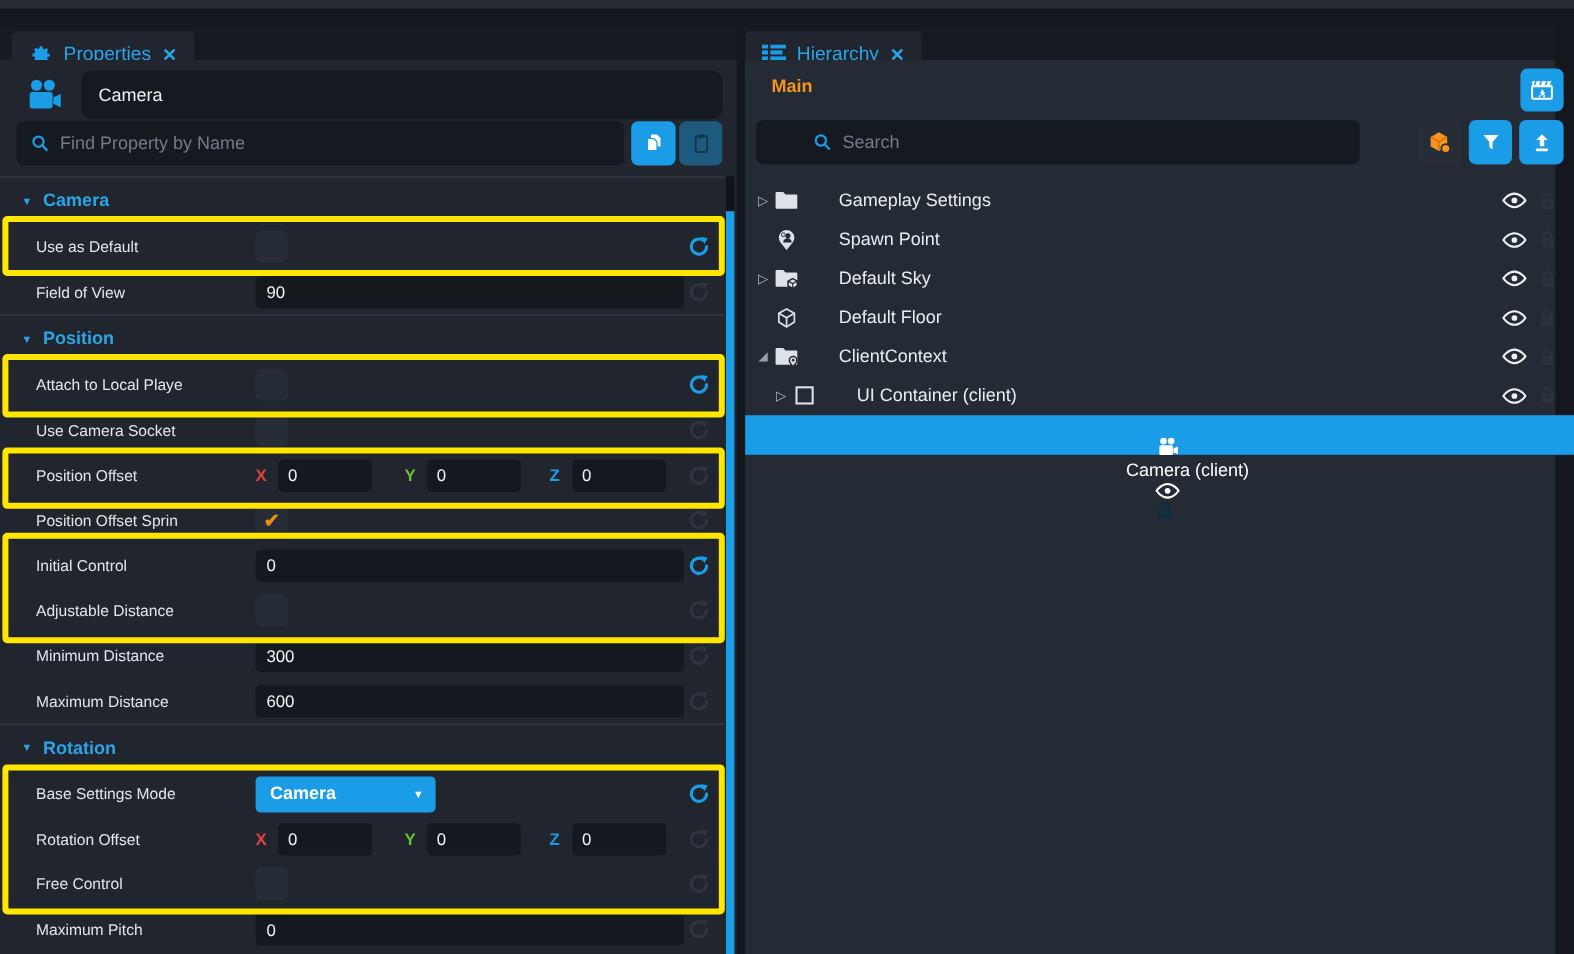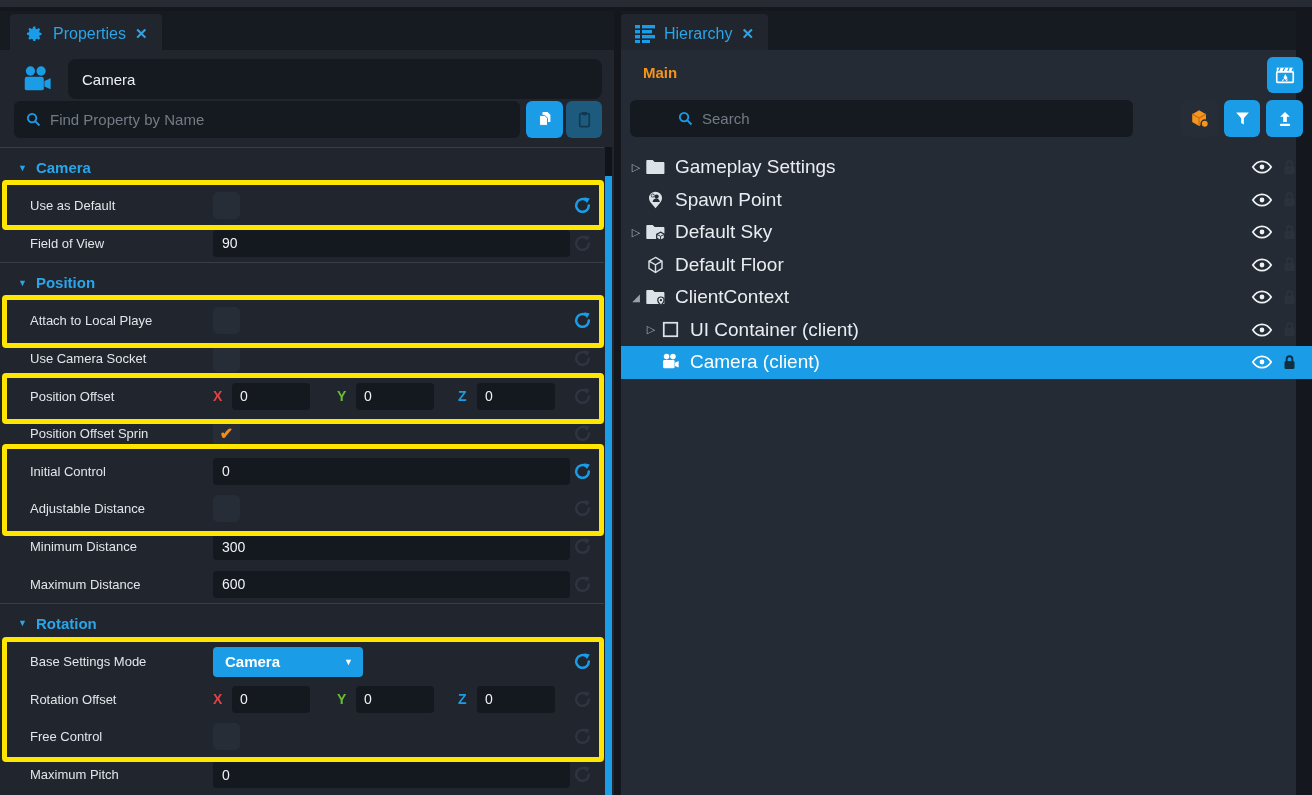--- a/index.html
+++ b/index.html
@@ -10,21 +10,21 @@
     font-family:"Liberation Sans", sans-serif;
     -webkit-font-smoothing:antialiased;
   }
   .topstrip { position:absolute; left:0; top:0; width:1312px; height:7px; background:#262b33; }
 
   
   .panel { position:absolute; top:7px; height:788px; }
   #properties-panel { left:0; width:614px; }
   #hierarchy-panel  { left:621px; width:675px; }
 
-  .tabbar { position:absolute; left:0; top:4px; right:0; height:43px; background:#161a21; }
+  .tabbar { position:absolute; left:0; top:16px; right:0; height:43px; background:#161a21; }
   .tab {
     position:absolute; top:3px; height:40px;
     background:#20252e; border-radius:4px 4px 0 0;
     display:flex; align-items:center; gap:9px; padding:0 14px;
     color:#2aa5e8; font-size:16px;
   }
   #properties-tab { left:10px; }
   #hierarchy-tab  { left:0px; }
   .tab .close { color:#2aa5e8; font-size:15px; font-weight:bold; }
   .panelbody { position:absolute; left:0; right:0; top:43px; bottom:0; }
@@ -106,21 +106,21 @@
   #upload-btn { left:645px; top:93px; width:37px; height:37px; background:#1b9ce6; }
 
   #tree { position:absolute; left:0; top:144px; width:691px; }
   .trow { height:32.5px; display:flex; align-items:center; cursor:pointer; }
   .trow.selected { background:#1b9ce6; }
   .expander { width:16px; flex:0 0 16px; text-align:center; color:#aab1bb; font-size:11px; }
   .expander.filled { color:#98a0aa; font-size:10px; }
   .ticon { width:22px; flex:0 0 22px; display:flex; align-items:center; justify-content:center;
     margin-right:9px; color:#dde2e8; }
   .trow.selected .ticon { color:#ffffff; }
-  .tlabel { color:#e9edf1; font-size:19px; white-space:nowrap; }
+  .tlabel { color:#e9edf1; font-size:15px; white-space:nowrap;margin-left:24px; }
   .trow.selected .tlabel { color:#ffffff; }
   .spacer { flex:1; }
   .eye { width:22px; margin-right:9px; color:#eef1f4; display:flex; align-items:center; cursor:pointer; }
   .trow.selected .eye { color:#ffffff; }
   .lock { width:16px; margin-right:14px; color:#2c323c; display:flex; align-items:center; cursor:pointer; }
   .trow.selected .lock { color:#0f2f41; }
 </style>
 </head>
 <body>
 
@@ -589,21 +589,21 @@
           </svg>
         </span>
         <span class="lock">
           <svg width="15" height="17" viewBox="0 0 24 26" fill="currentColor">
             <rect x="4" y="10.5" width="16" height="13" rx="2.4"></rect>
             <path d="M7.5 10.5V7.5a4.5 4.5 0 0 1 9 0v3" fill="none" stroke="currentColor" stroke-width="3"></path>
             <rect x="10.8" y="14" width="2.4" height="5" fill="#252b34" opacity="0.55"></rect>
           </svg>
         </span>
       </div>
-      <div class="trow selected" style="padding-left: 22px;">
+      <div class="trow selected" style="padding-left: 22px; flex-direction: column;">
         <span class="expander"></span>
         <span class="ticon">
           <svg width="21" height="18" viewBox="0 0 24 22" fill="currentColor">
             <circle cx="7.2" cy="4.4" r="3.4"></circle>
             <circle cx="15" cy="4.4" r="3.4"></circle>
             <rect x="3" y="8.6" width="14" height="10" rx="1.6"></rect>
             <path d="M17.4 11.8l4.6-2v8l-4.6-2z"></path>
           </svg>
         </span>
         <span class="tlabel">Camera (client)</span>

